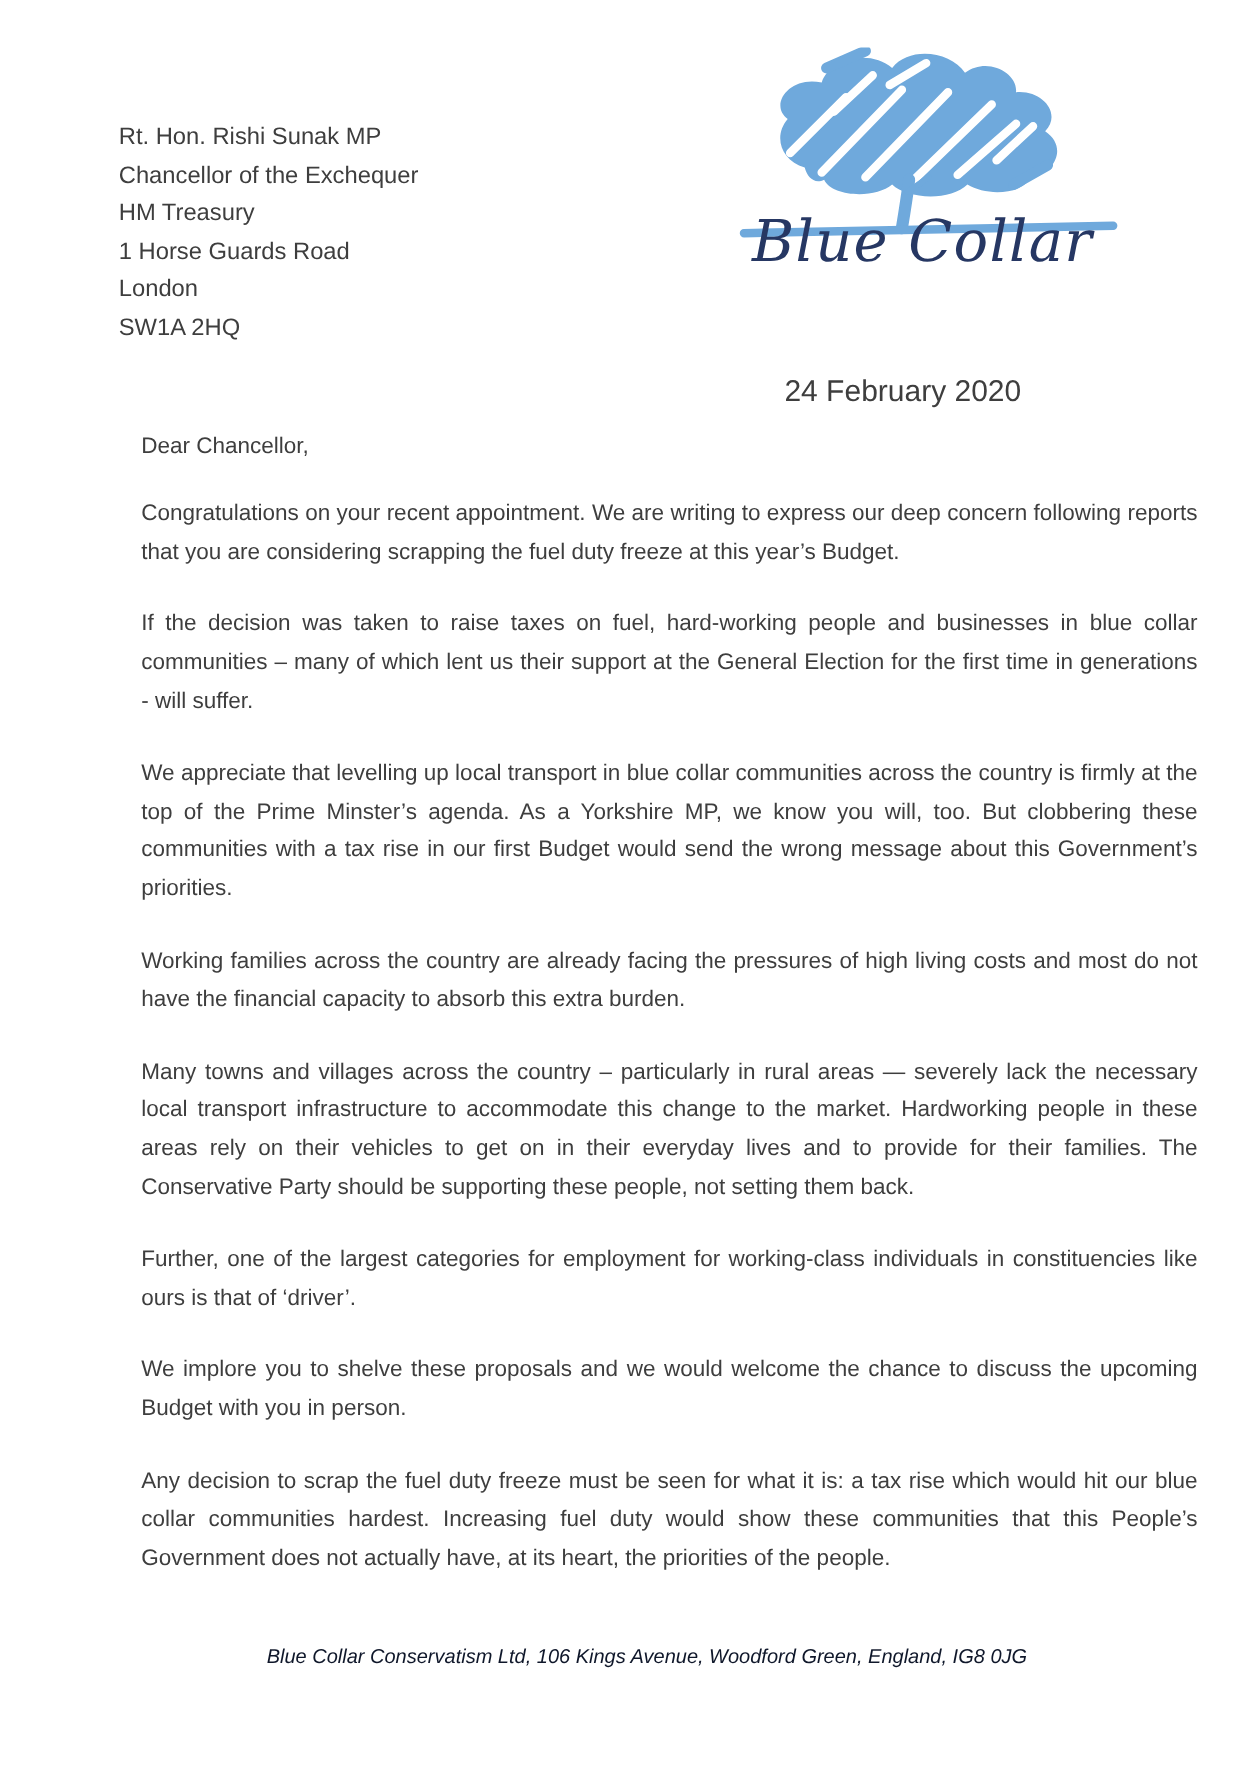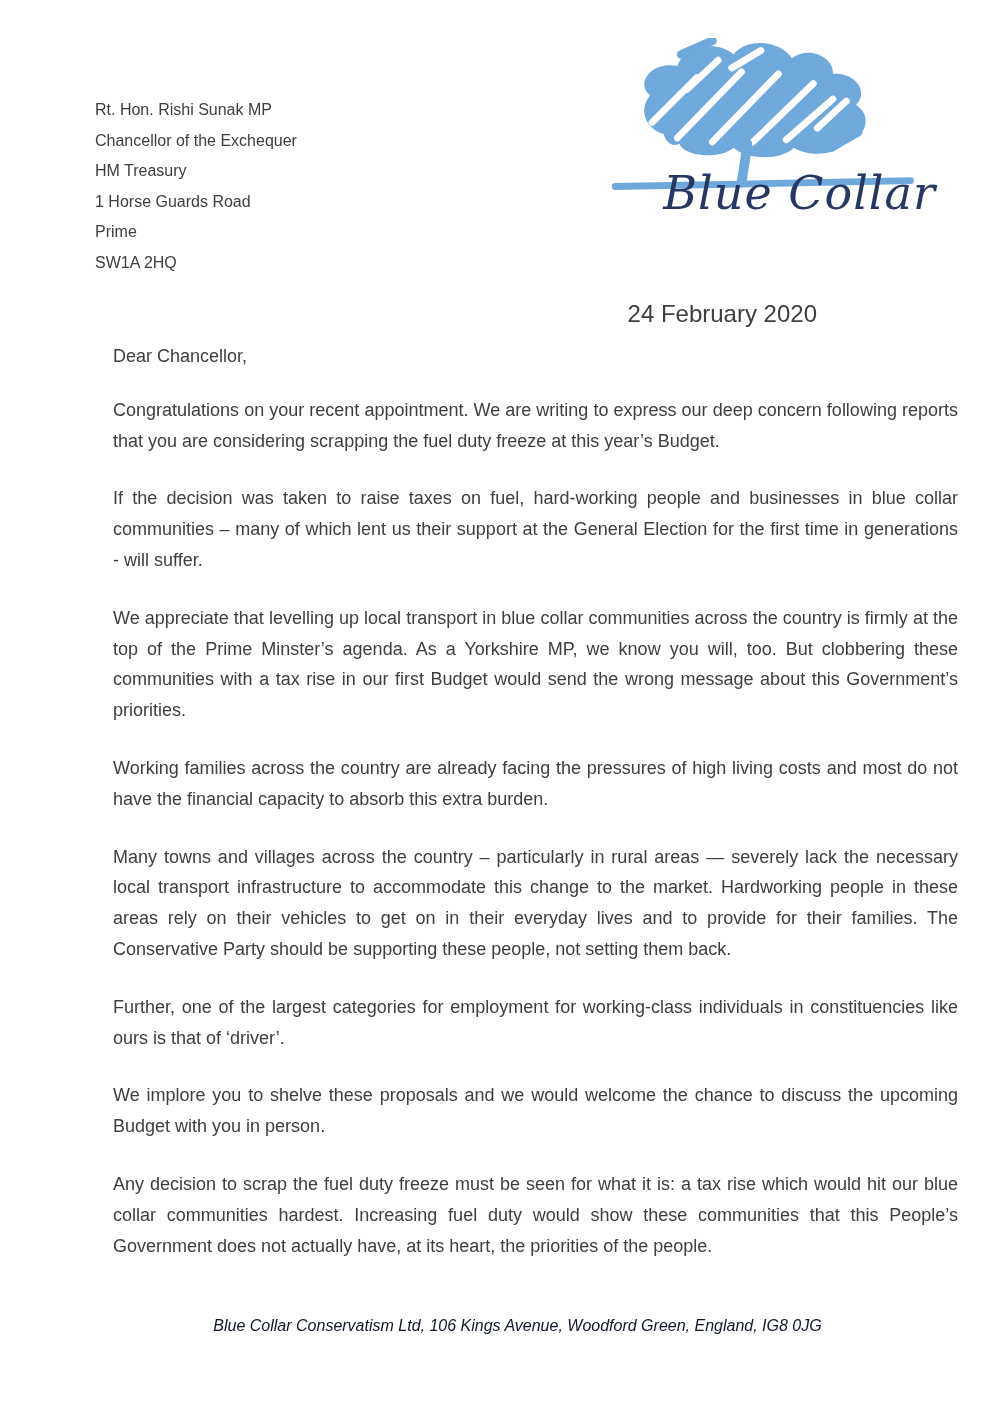--- a/index.html
+++ b/index.html
@@ -9,30 +9,30 @@
     height: 1414px;
     background: #ffffff;
     font-family: "Liberation Sans", sans-serif;
     color: #3e3e3e;
     overflow: hidden;
   }
   .address {
     position: absolute;
     top: 95px;
     left: 95px;
-    font-size: 16px;
+    font-size: 19px;
     line-height: 30.6px;
     font-weight: 400;
   }
   .logo {
     position: absolute;
     top: 38px;
-    right: 64px;
+    right: 84px;
     width: 356px;
-    text-align: right;
+    text-align: center;
     line-height: 1;
   }
   .logo svg { display: block; margin: 0 auto; }
   .logo-script {
     font-family: "DejaVu Serif", serif;
     font-style: italic;
     font-size: 46px;
     color: #263763;
     margin-top: -30px;
     line-height: 1;
@@ -81,21 +81,21 @@
 </head>
 <body>
 
 <div class="page">
 
   <div class="address">
     <div>Rt. Hon. Rishi Sunak MP</div>
     <div>Chancellor of the Exchequer</div>
     <div>HM Treasury</div>
     <div>1 Horse Guards Road</div>
-    <div>Prime</div>
+    <div>London</div>
     <div>SW1A 2HQ</div>
   </div>
 
   <div class="logo">
     <svg width="340" height="162" viewBox="0 0 350 165" xmlns="http://www.w3.org/2000/svg">
 
       <path d="M78,98 C58,92 52,72 64,58 C48,46 66,22 92,28 C98,8 132,0 150,16
                C164,-2 198,2 210,20 C228,6 254,20 252,36 C274,34 290,54 276,68
                C294,80 286,102 264,106 C258,120 228,122 212,112 C198,126 162,124 150,112
                C136,124 100,122 94,108 C86,112 80,106 78,98 Z" fill="#6FA9DC"></path>

